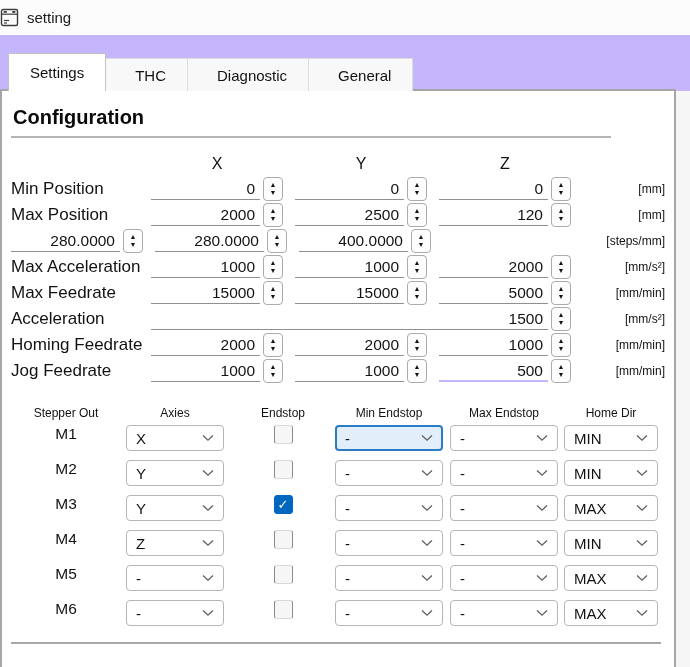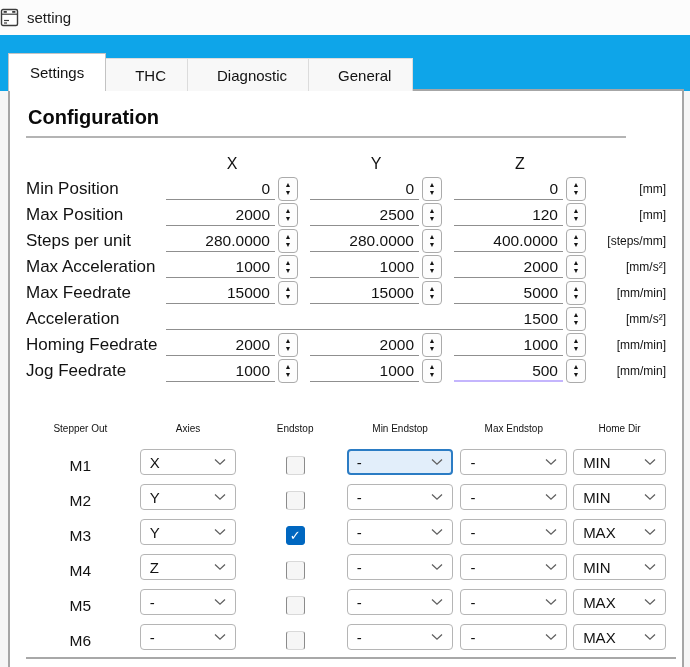--- a/index.html
+++ b/index.html
@@ -7,52 +7,52 @@
   body {
     font-family: "Liberation Sans", "DejaVu Sans", sans-serif;
     background:#f6f6f6; color:#121212; position:relative; overflow:hidden;
   }
   
   .titlebar { position:absolute; top:0; left:0; right:0; height:35px;
     background:#fcfcfc; display:flex; align-items:center; }
   .titlebar .win-icon { width:19px; height:19px; margin-right:8px; display:block; }
   .titlebar .title { font-size:15px; color:#1b1b1b; }
   
-  .tabstrip { position:absolute; top:35px; left:0; right:0; height:56px; background:#0ea5e9; }
+  .tabstrip { position:absolute; top:35px; left:0; right:0; height:56px; background:#c4b5fd; }
   .tabs { position:absolute; left:8px; bottom:0; display:flex; align-items:flex-end; z-index:3; }
   .tab { height:33px; background:#f8f8f8; border:1px solid #dcdcdc; border-bottom:none;
     padding:0 21px; font-size:15px; display:flex; align-items:center; margin-right:0; }
   .tab + .tab { margin-left:-1px;padding-left:29px; }
   .tab.active { height:38px; background:#ffffff; border:1px solid #c3c3c3; border-bottom:none;
     z-index:4; position:relative; }
   
-  .panel { position:absolute; top:89px; left:8px; width:676px; height:578px;
+  .panel { position:absolute; top:89px; left:0; width:676px; height:578px;
     background:#ffffff; border:2px solid #a6a6a6; border-bottom:none;
-    padding:0 16px; z-index:2; overflow:hidden; }
+    padding:0 9px; z-index:2; overflow:hidden; }
   .cfg-title { font-size:20px; font-weight:bold; margin:15px 0 0 2px; color:#0a0a0a; }
   .hr1 { border:none; border-top:2px solid #b4b4b4; width:600px; margin-top:7px; }
   .hr2 { border:none; border-top:2px solid #a8a8a8; width:650px; margin-top:7px; }
   
   .cfg-head { display:flex; align-items:center; height:24px; margin-top:14px; font-size:16px; }
   .cfg-head .sp { width:140px; }
   .cfg-head .hc { width:132px; margin-right:12px; text-align:center; }
   .cfg-row { display:flex; align-items:center; height:26px; }
   .c-label { width:140px; font-size:17px; }
   .c-group { width:132px; margin-right:12px; display:flex; align-items:center; }
   .c-group.wide { width:420px; }
   .spin-field { flex:1; height:22px; line-height:21px; border-bottom:1px solid #8f8f8f;
     background:#fff; text-align:right; font-size:15.5px; padding:0 5px 0 2px; }
   .spin-field.focused { border-bottom:2px solid #c4b5fd; }
   .spin-btn { width:20px; height:24px; margin-left:3px; border:1px solid #ababab; border-radius:4px;
     background:#fdfdfd; display:flex; flex-direction:column; align-items:center; justify-content:center; }
   .spin-btn span { font-size:7px; line-height:8px; color:#141414; display:block; }
   .unit { flex:1; text-align:right; font-size:12px; }
   
-  .st-head { display:flex; align-items:center; height:24px; margin-top:32px; font-size:10px; }
-  .st-row  { display:flex; align-items:flex-end; height:35px; }
+  .st-head { display:flex; align-items:center; height:24px; margin-top:17px; font-size:12px; }
+  .st-row  { display:flex; align-items:flex-start; height:35px; }
   .s1 { width:110px; text-align:center; }
   .s1.hl { text-align:center; }
   .s2 { width:98px;  margin-left:5px;  text-align:center; }
   .s3 { width:60px;  margin-left:29px; text-align:center; }
   .s4 { width:108px; margin-left:22px; text-align:center; }
   .s5 { width:108px; margin-left:7px;  text-align:center; }
   .s6 { width:94px;  margin-left:6px;  text-align:center; }
   .m-label { font-size:15.5px; }
   .combo { width:100%; height:26px; border:1px solid #b5b5b5; border-radius:4px; background:#fff;
     display:flex; align-items:center; justify-content:space-between; padding:0 9px; font-size:15px; }
@@ -148,21 +148,20 @@
       <div class="spin-field">120</div>
       <div class="spin-btn">
         <span>▲</span>
         <span>▼</span>
       </div>
     </div>
     <div class="unit">[mm]</div>
   </div>
 
   <div class="cfg-row">
-    <div class="c-label">Steps per unit</div>
     <div class="c-group">
       <div class="spin-field">280.0000</div>
       <div class="spin-btn">
         <span>▲</span>
         <span>▼</span>
       </div>
     </div>
     <div class="c-group">
       <div class="spin-field">280.0000</div>
       <div class="spin-btn">

